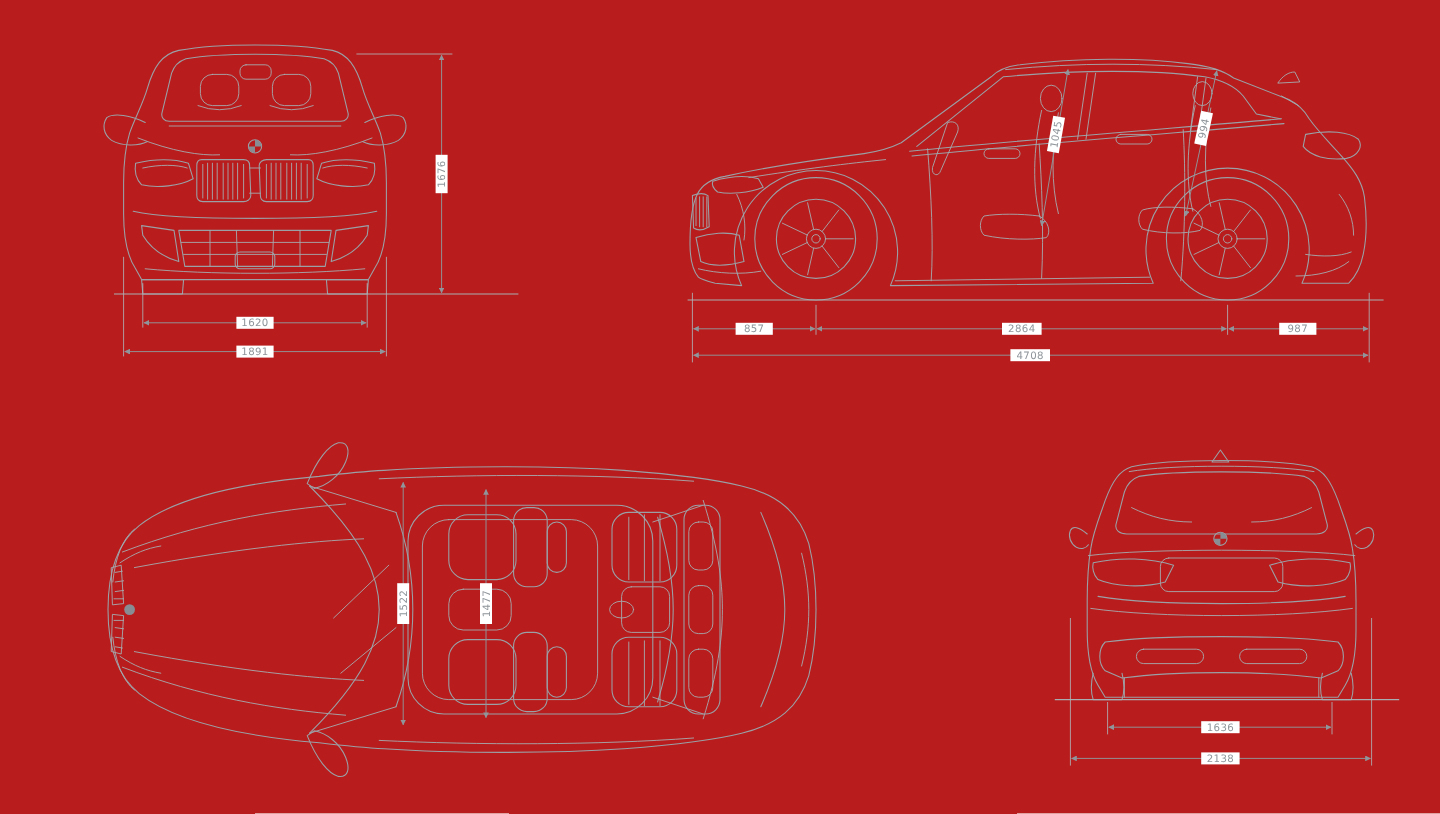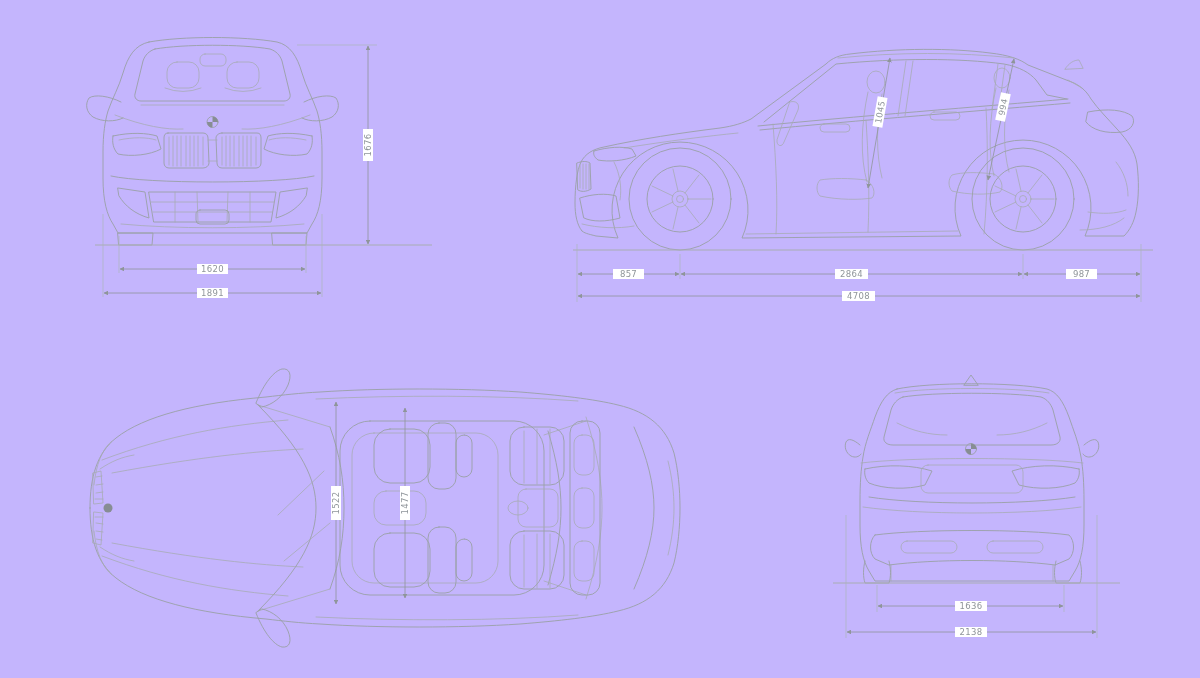--- a/index.html
+++ b/index.html
@@ -1,16 +1,16 @@
 <!DOCTYPE html>
 <html><head>
 <meta charset="utf-8">
 <style>
   html,body{margin:0;padding:0;background:#fff;}
-  .canvas{position:relative;width:1200px;height:678px;background:#c4b5fd;overflow:hidden;
+  .canvas{position:relative;width:1200px;height:678px;background:#b91c1c;overflow:hidden;
           font-family:"DejaVu Sans",sans-serif;}
   .view{position:absolute;}
   svg{display:block;overflow:visible;}
   .ln{stroke:#9aa0a6;stroke-width:.9;fill:none;stroke-linecap:round;stroke-linejoin:round;}
   .ln2{stroke:#a5abb0;stroke-width:.75;fill:none;stroke-linecap:round;stroke-linejoin:round;}
   .gnd{stroke:#a8adb2;stroke-width:1;fill:none;}
   .dl{stroke:#8f959a;stroke-width:.8;fill:none;}
   .xl{stroke:#aeb4b9;stroke-width:.7;fill:none;}
   .dt{font-size:8.5px;fill:#8f959a;text-anchor:middle;letter-spacing:.3px;}
   .wb{fill:#ffffff;stroke:none;}
@@ -250,21 +250,21 @@
   <g>
     <line class="dl" x1="327" y1="43" x2="327" y2="233" marker-start="url(#at)" marker-end="url(#at)"></line>
     <g transform="rotate(-90 327 138)">
       <rect class="wb" x="310" y="133" width="34" height="10"></rect>
       <text class="dt" x="327" y="141">1477</text>
     </g>
   </g>
 </svg>
 </div>
 
-<div class="view" style="left:829px;top:365px">
+<div class="view" style="left:875px;top:365px">
 <svg width="295" height="300" viewBox="0 0 295 300">
   <defs>
           <marker id="ar" viewBox="0 0 10 10" refX="9" refY="5" markerWidth="6" markerHeight="6" orient="auto-start-reverse">
             <path d="M0,0L10,5L0,10Z" fill="#8f959a"></path>
           </marker>
         </defs>
   <g>
     <path class="ln" d="M68,24 C100,17 185,17 218,24 C228,27 234,36 240,52 C244,64 250,78 252,92 C254,104 255,118 255,136 L255,160 C255,182 252,196 246,206 L240,216 L46,216 L40,206 C34,196 31,182 31,160 L31,136 C31,118 32,104 34,92 C36,78 42,64 46,52 C52,36 58,27 68,24 Z"></path>
     <path class="ln2" d="M66,28 C100,22 185,22 220,28"></path>
     <path class="ln" d="M135,20 L142,10 L149,20 Z"></path>

